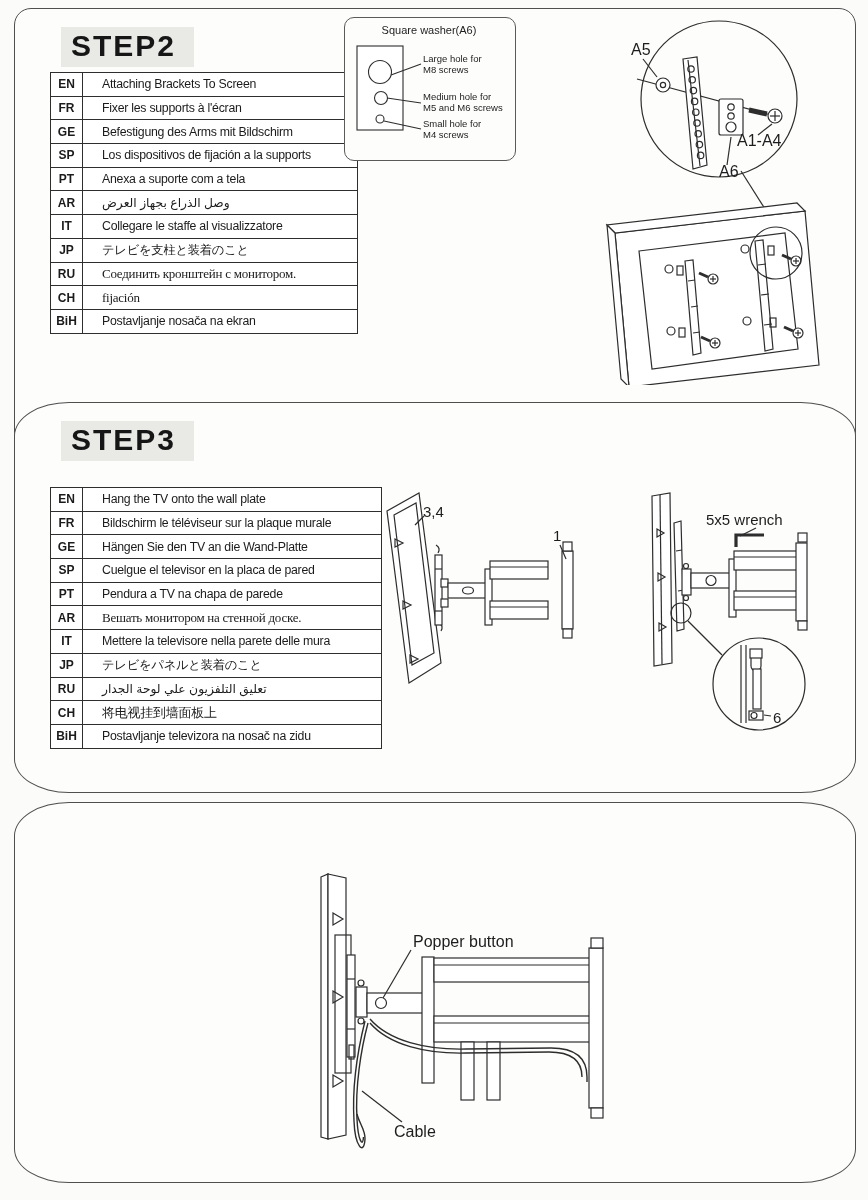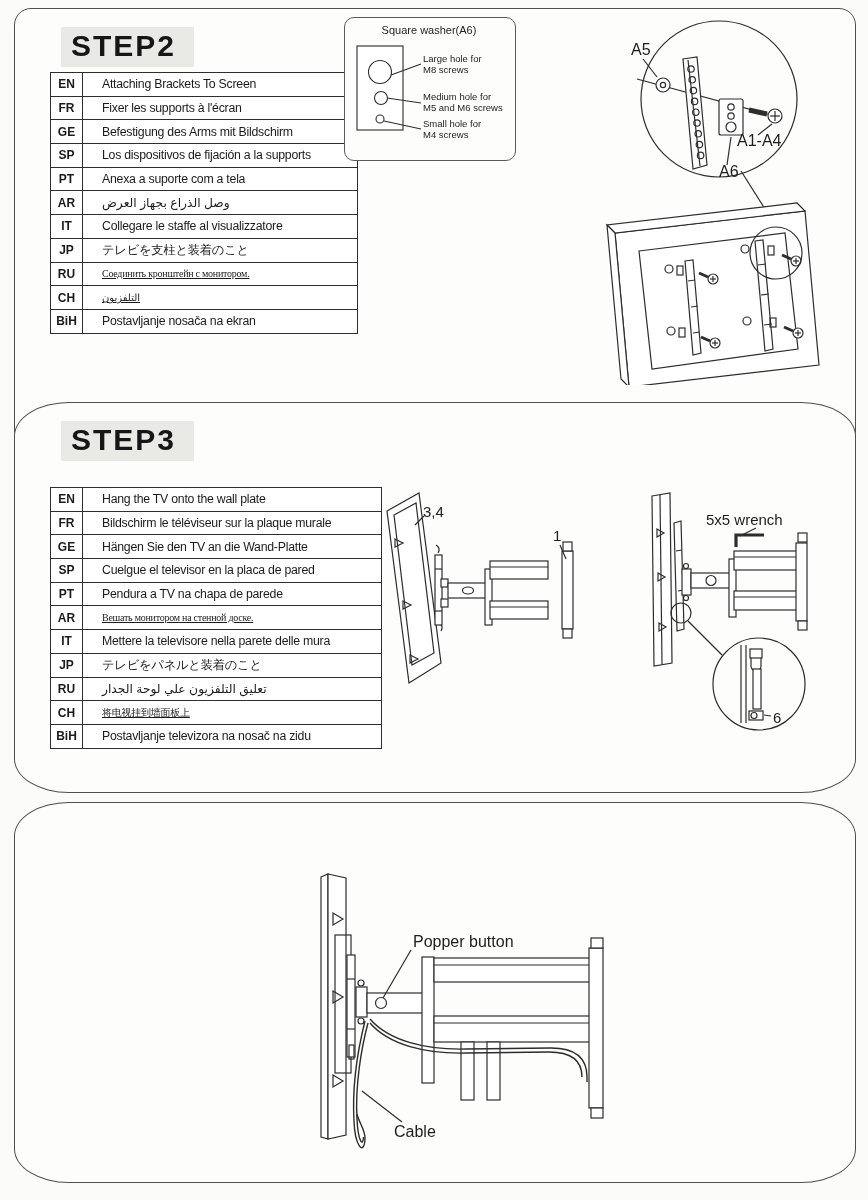--- a/index.html
+++ b/index.html
@@ -32,21 +32,21 @@
     border:1.3px solid #2e2e2e;height:22.7px;padding:0 19px;
     white-space:nowrap;vertical-align:middle;
   }
   .lang-table td.code{
     width:25px;min-width:25px;text-align:center;font-weight:bold;
     font-size:12px;padding:0 3px;margin-left:36px;
   }
   .lang-table td.txt{letter-spacing:-0.25px;}
   #table-step2 td.txt{min-width:236px;}
   #table-step3 td.txt{min-width:260px;}
-  .serif{font-family:"Liberation Serif","DejaVu Serif",serif;font-size:10px;text-decoration:underline;}
+  .serif{font-family:"Liberation Serif","DejaVu Serif",serif;font-size:13px;}
   .washer-box{
     position:absolute;left:329px;top:8px;width:170px;height:142px;
     border:1.3px solid #5a5a5a;border-radius:10px;background:#fdfdfc;
   }
   svg{display:block;}
   svg text{fill:#1d1d1d;}
   .diag{position:absolute;}
   #svg-step2-diagram{left:564px;top:6px;}
   #svg-step3-left{left:364px;top:80px;}
   #svg-step3-right{left:611px;top:68px;}
@@ -93,21 +93,21 @@
     <tr>
           <td class="code">JP</td>
           <td class="txt">テレビを支柱と装着のこと</td>
         </tr>
     <tr>
           <td class="code">RU</td>
           <td class="txt serif">Соединить кронштейн с монитором.</td>
         </tr>
     <tr>
           <td class="code">CH</td>
-          <td class="txt serif">التلفزيون</td>
+          <td class="txt serif">fijación</td>
         </tr>
     <tr>
           <td class="code">BiH</td>
           <td class="txt">Postavljanje nosača na ekran</td>
         </tr>
     </tbody>
   </table>
 
   <div class="washer-box">
     <svg width="168" height="139" viewBox="0 0 168 139">

